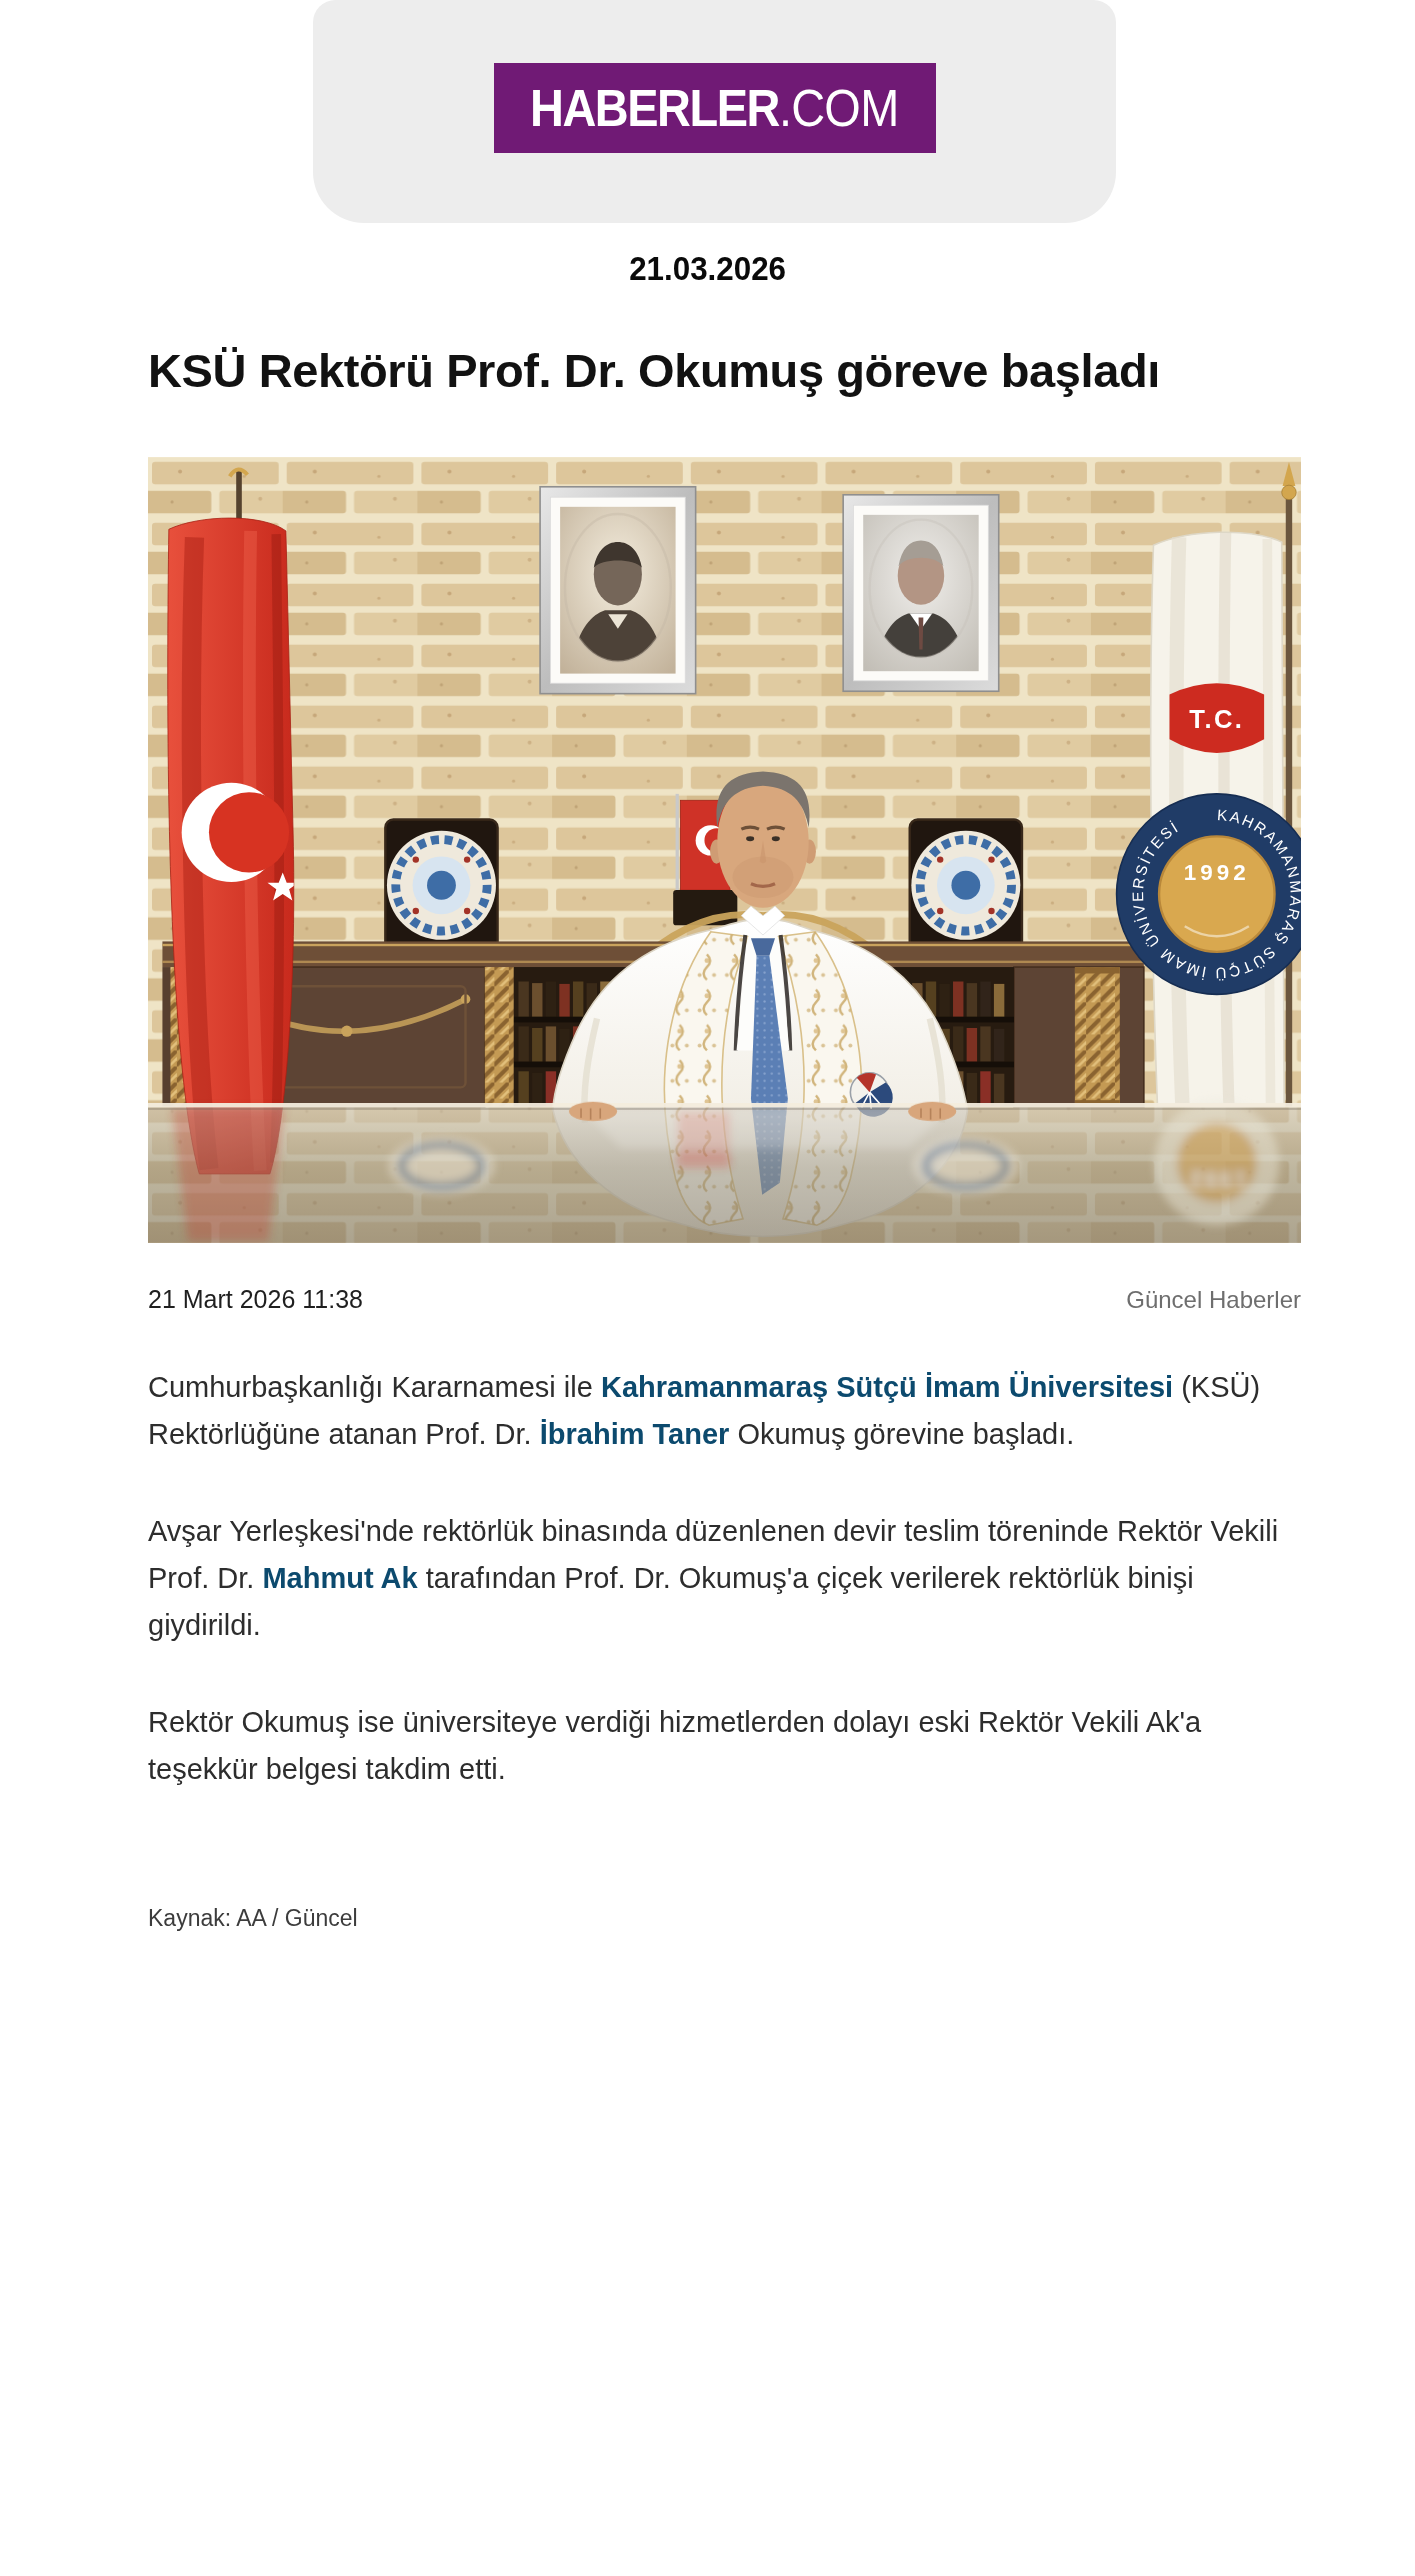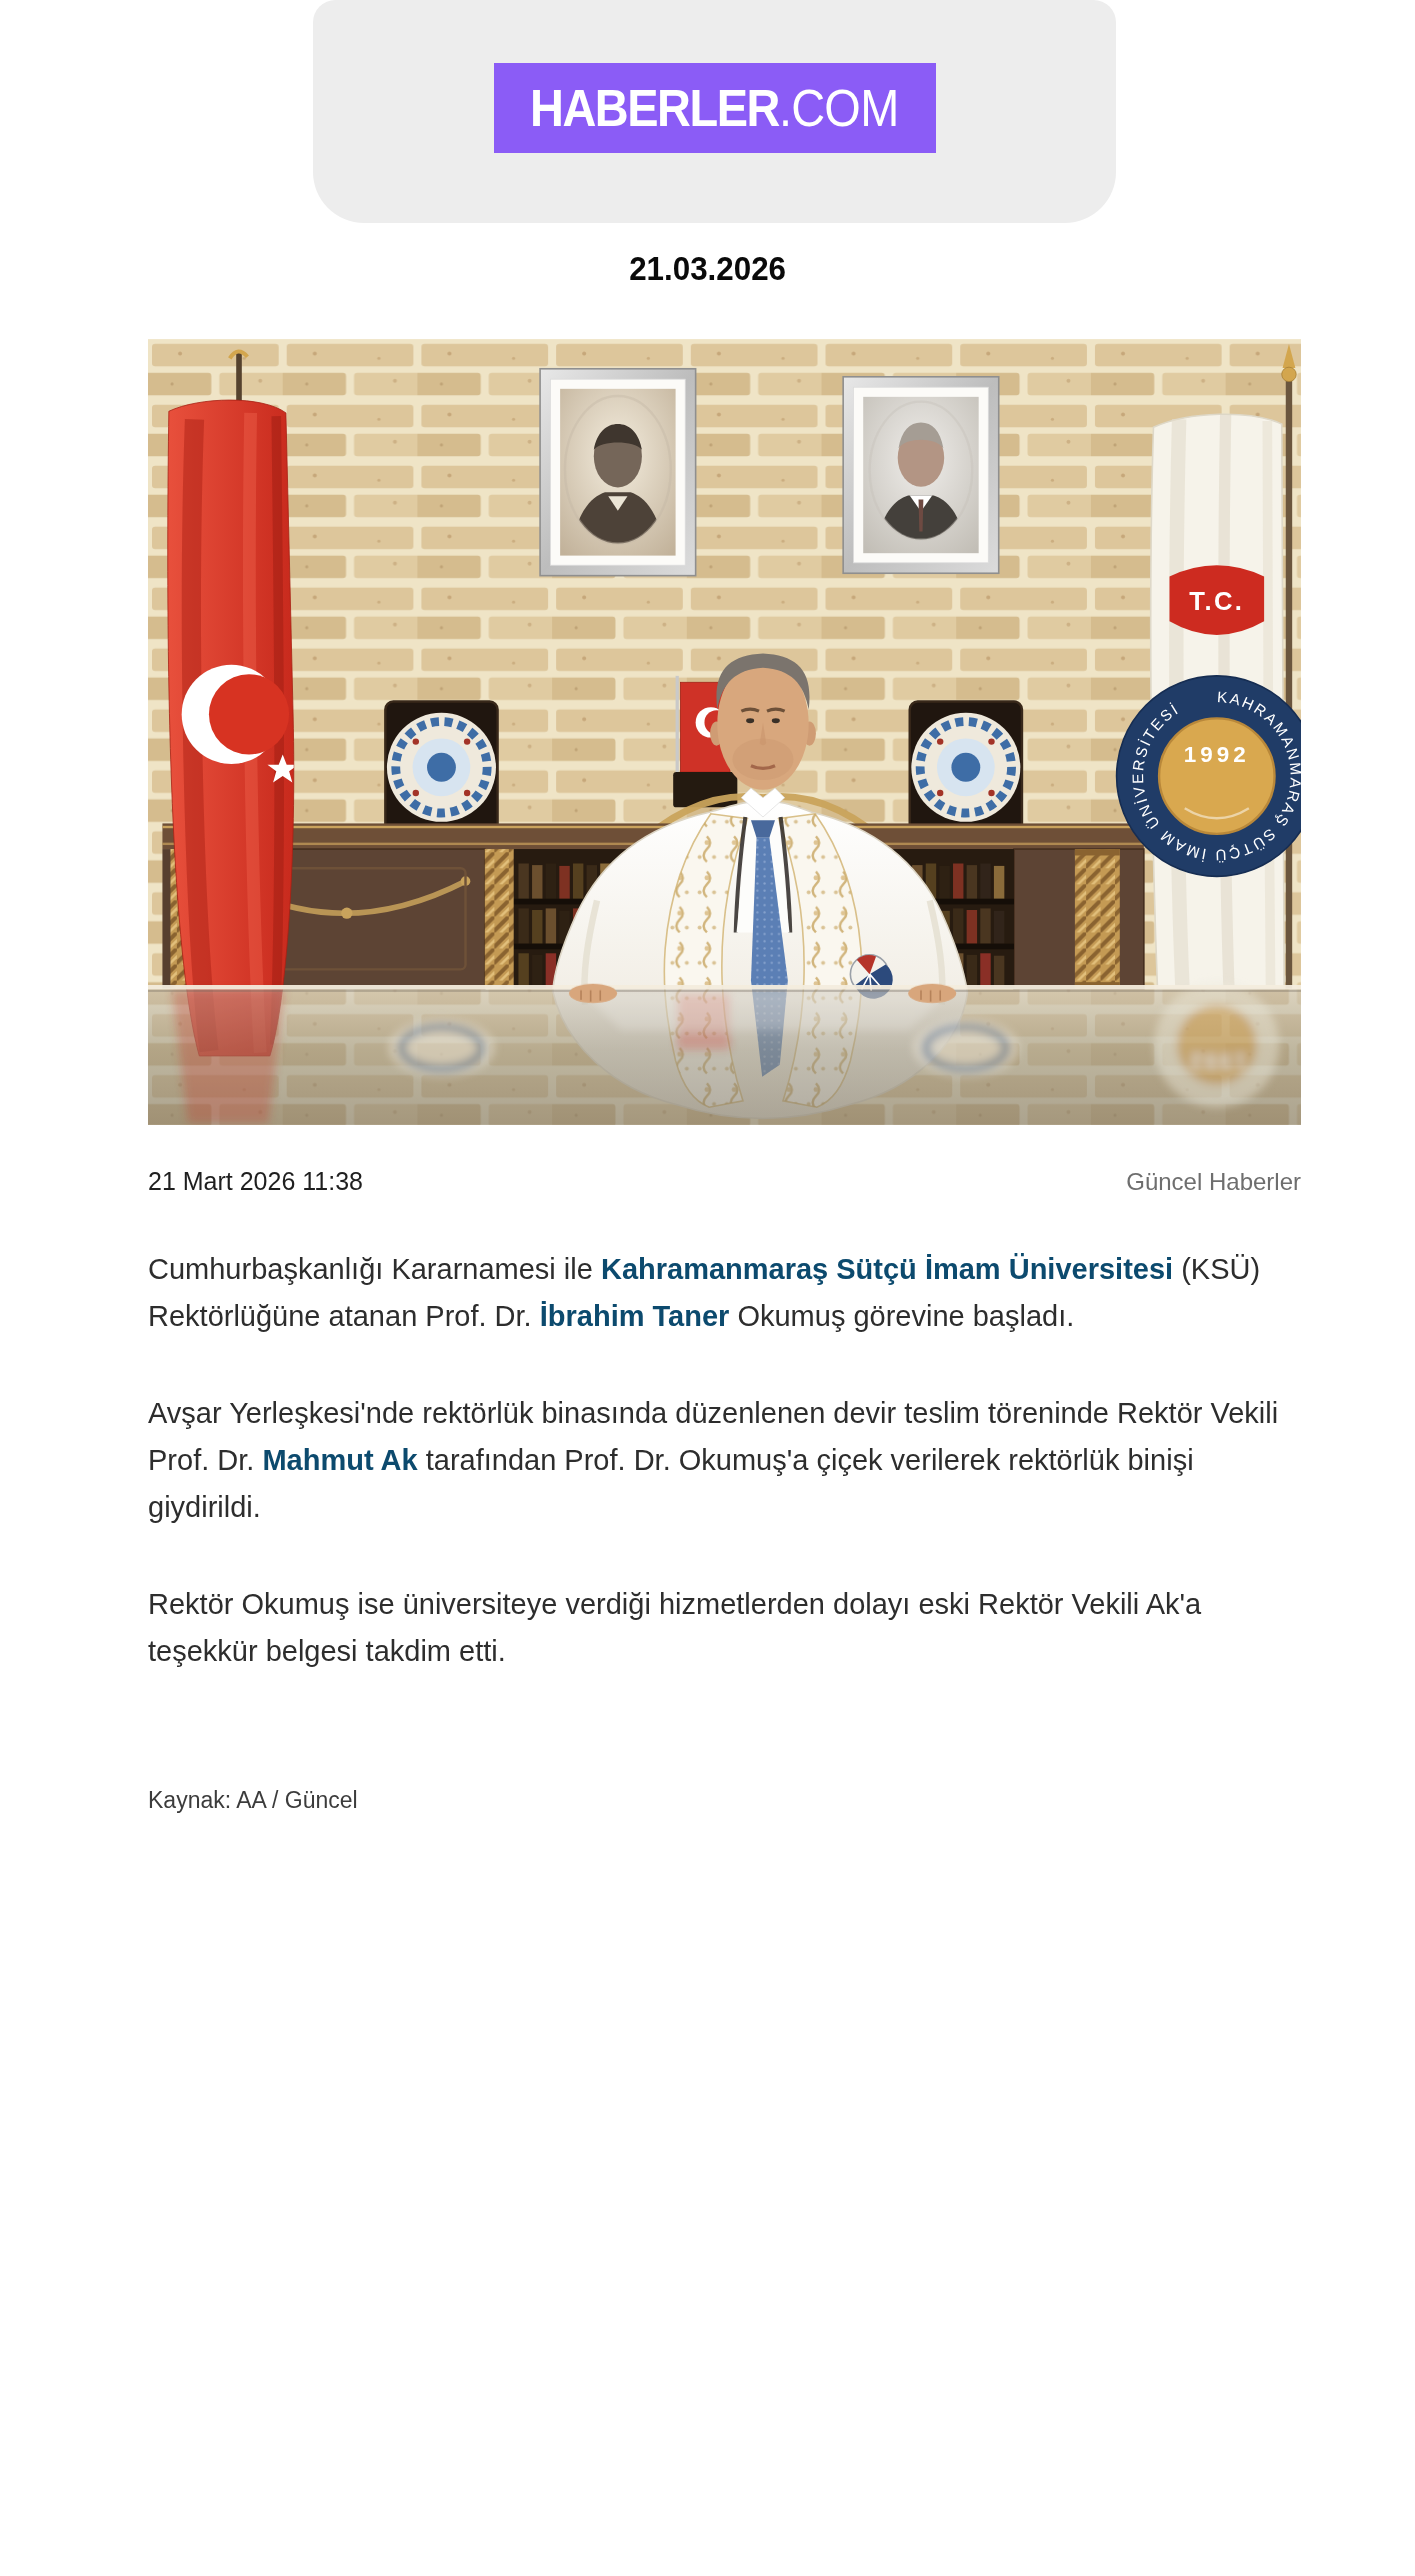--- a/index.html
+++ b/index.html
@@ -8,21 +8,21 @@
     font-family:"Liberation Sans", sans-serif;color:#111;
     -webkit-font-smoothing:antialiased;
   }
   
   .header-card{
     margin-left:313px;width:803px;height:223px;
     background:#EDEDED;border-radius:22.4px 22.4px 51px 51px;
     display:flex;justify-content:center;align-items:flex-start;
   }
   .logo-box{
-    margin-top:63px;width:442px;height:90px;background:#8b5cf6;
+    margin-top:63px;width:442px;height:90px;background:#701a75;
     display:flex;align-items:center;justify-content:center;
   }
   .logo-text{
     color:#fff;font-size:51px;font-weight:700;letter-spacing:-1.6px;
     white-space:nowrap;display:inline-block;transform:scaleX(.92);
   }
   .logo-text .light{font-weight:400;letter-spacing:-0.8px;}
   .date-banner{margin-top:27px;text-align:center;}
   .date-banner span{
     display:inline-block;font-size:33px;font-weight:800;color:#0a0a0a;
@@ -54,20 +54,21 @@
     <span class="logo-text"><span>HABERLER</span><span class="light">.COM</span></span>
   </div>
 </div>
 
 <div class="date-banner">
   <span>21.03.2026</span>
 </div>
 
 <main class="article">
 
+  <h1 class="title">KSÜ Rektörü Prof. Dr. Okumuş göreve başladı</h1>
 
   <figure class="photo-fig">
     <svg width="1153" height="786" viewBox="0 0 1438 980" xmlns="http://www.w3.org/2000/svg">
       <defs>
         <pattern id="brick" width="168" height="76" patternUnits="userSpaceOnUse">
           <rect width="168" height="76" fill="#efe4c6"></rect>
           <rect x="5" y="6" width="158" height="28" rx="4" fill="#ddc69b"></rect>
           <rect x="-79" y="42" width="158" height="28" rx="4" fill="#d5bc8e"></rect>
           <rect x="89" y="42" width="158" height="28" rx="4" fill="#e0cba1"></rect>
           <circle cx="40" cy="18" r="2.5" fill="#b79364" opacity=".6"></circle>

